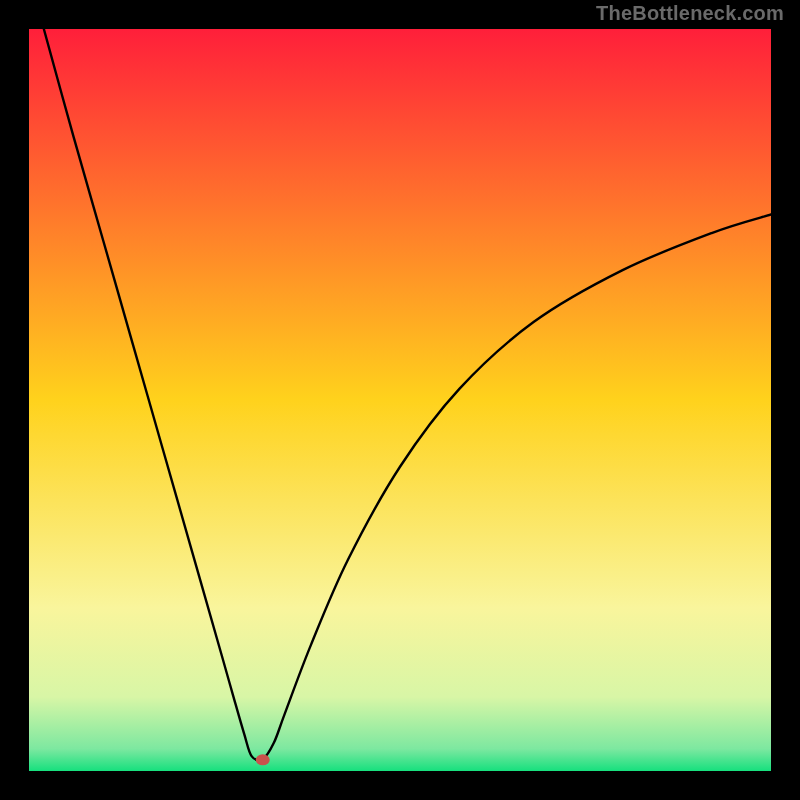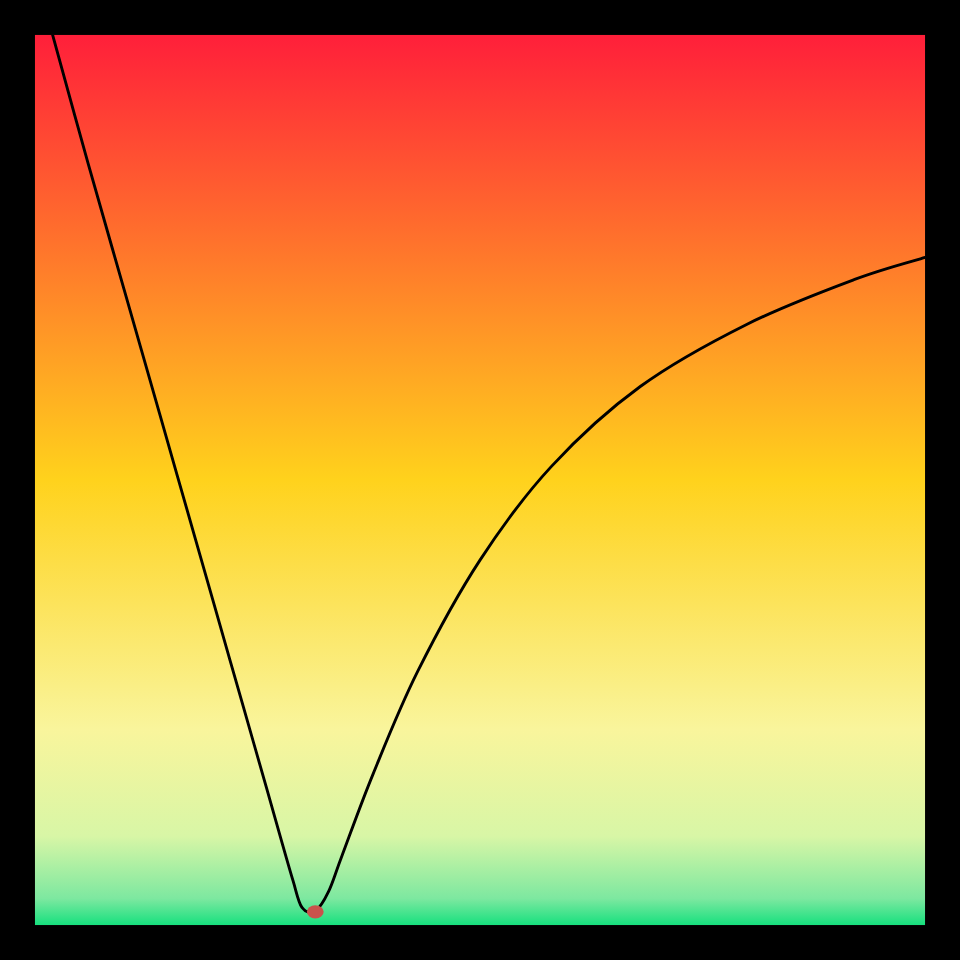--- a/index.html
+++ b/index.html
@@ -37,20 +37,21 @@
   .plot svg {
     display: block;
     width: 742px;
     height: 742px;
   }
 </style>
 </head>
 <body>
 
 <div class="frame">
+  <div class="watermark">TheBottleneck.com</div>
   <div class="plot">
     <svg id="chart-svg" viewBox="0 0 742 742">
         <defs>
           <linearGradient id="bg-grad" x1="0" y1="0" x2="0" y2="1">
             <stop offset="0%" stop-color="#ff1f3a"></stop>
             <stop offset="50%" stop-color="#ffd21c"></stop>
             <stop offset="78%" stop-color="#f9f59c"></stop>
             <stop offset="90%" stop-color="#d8f6a6"></stop>
             <stop offset="97%" stop-color="#7de8a0"></stop>
             <stop offset="100%" stop-color="#16e07e"></stop>

